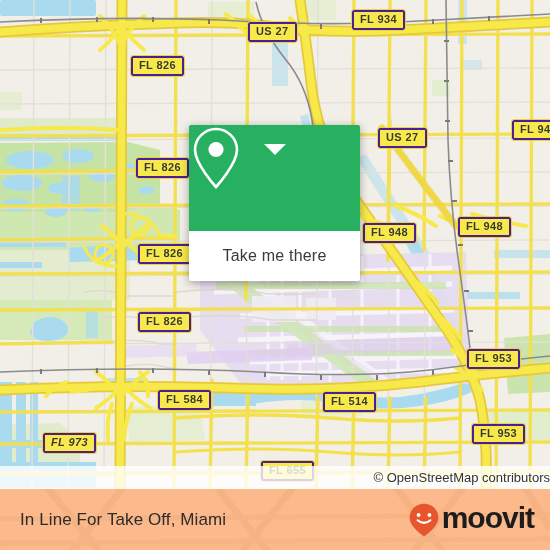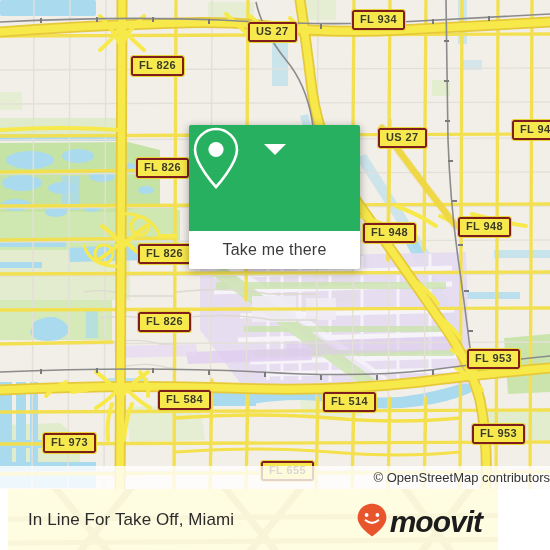--- a/index.html
+++ b/index.html
@@ -11,21 +11,21 @@
   #root{position:relative;width:550px;height:550px;overflow:hidden;background:#fff;}
 
   
   #map{position:absolute;left:0;top:0;width:550px;height:489px;overflow:hidden;background:#f2efe9;}
   #map svg{position:absolute;left:0;top:0;}
 
   
   .shield{
     position:absolute;
     background:#f7e94a;
-    border:2px solid #7f1d1d;
+    border:2px solid #4c1d95;
     outline:1px solid #e6d636;
     border-radius:2px;
     color:#3d3b16;
     font-size:11px;
     font-weight:bold;
     letter-spacing:.4px;
     padding:1px 6px 2px 6px;
     line-height:13px;
     white-space:nowrap;
     box-sizing:border-box;
@@ -46,45 +46,45 @@
   
   #card{
     position:absolute;left:189px;top:125px;width:171px;
     filter:drop-shadow(0 2px 4px rgba(0,0,0,.35));
   }
   #card-top{
     background:#27b05f;height:106px;border-radius:2px 2px 0 0;
     display:flex;align-items:center;justify-content:center;
   }
   #card-bottom{
-    background:#ffffff;height:38px;border-radius:0 0 2px 2px;
+    background:#ffffff;height:50px;border-radius:0 0 2px 2px;
     display:flex;align-items:center;justify-content:center;
     color:#3a3a3a;font-size:16px;letter-spacing:.2px;
   }
   #card-tail{
     position:absolute;left:50%;top:144px;margin-left:-11px;
     width:0;height:0;
     border-left:11px solid transparent;
     border-right:11px solid transparent;
     border-top:11px solid #ffffff;
   }
 
   
   #footer{
-    position:absolute;left:8px;top:489px;width:490px;height:61px;
-    background:#fef9c3;overflow:hidden;
+    position:absolute;left:0;top:489px;width:550px;height:61px;
+    background:#f97316;overflow:hidden;
   }
   #footer-wm{position:absolute;left:0;top:0;width:550px;height:61px;opacity:.5;}
   #footer-title{
     position:absolute;left:20px;top:50%;transform:translateY(-50%);
     font-size:17px;color:#2c2c2c;letter-spacing:.1px;white-space:nowrap;
   }
   #brand{
     position:absolute;right:16px;top:50%;transform:translateY(-50%);
-    display:flex;align-items:flex-end;font-style:italic;
+    display:flex;align-items:flex-start;
   }
   #brand-text{
     font-size:30px;font-weight:bold;color:#1c1c1c;letter-spacing:-1px;
     margin-left:3px;line-height:30px;
   }
 </style>
 </head>
 <body>
 
 <div id="root">
@@ -402,21 +402,21 @@
         <div class="shield" style="left: 488px; top: 120px; margin-left: 24px;">FL 944</div>
         <div class="shield" style="left: 136px; top: 158px;">FL 826</div>
         <div class="shield" style="left: 363px; top: 223px;">FL 948</div>
         <div class="shield" style="left: 458px; top: 217px;">FL 948</div>
         <div class="shield" style="left: 138px; top: 244px;">FL 826</div>
         <div class="shield" style="left: 138px; top: 312px;">FL 826</div>
         <div class="shield" style="left: 467px; top: 349px;">FL 953</div>
         <div class="shield" style="left: 158px; top: 390px;">FL 584</div>
         <div class="shield" style="left: 323px; top: 392px;">FL 514</div>
         <div class="shield" style="left: 472px; top: 424px;">FL 953</div>
-        <div class="shield" style="left: 43px; top: 433px;">FL 973</div>
+        <div class="shield" style="left: 43px; top: 433px; font-style: italic;">FL 973</div>
         <div class="shield" style="left: 261px; top: 461px;">FL 655</div>
       </div>
 
     <div id="attrib">© OpenStreetMap contributors</div>
 
     <div id="card">
       <div id="card-top">
         <svg width="54" height="66" viewBox="0 0 54 66">
           <path d="M27 4 C15.5 4 6 13.3 6 24.8 C6 39 27 62 27 62 C27 62 48 39 48 24.8 C48 13.3 38.5 4 27 4 Z" fill="none" stroke="#ffffff" stroke-width="2.6"></path>
           <circle cx="27" cy="24.5" r="7.6" fill="#ffffff"></circle>

